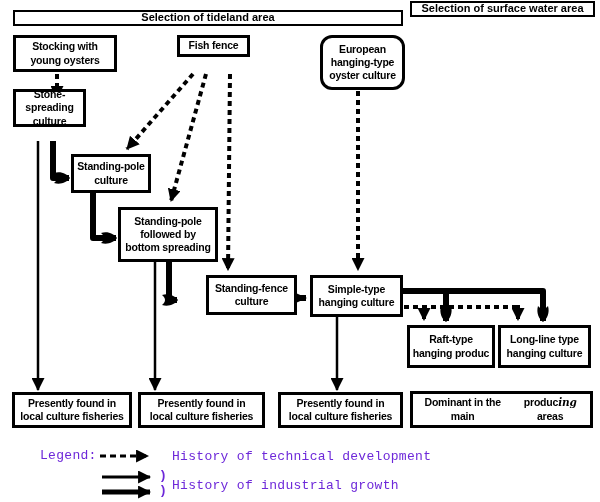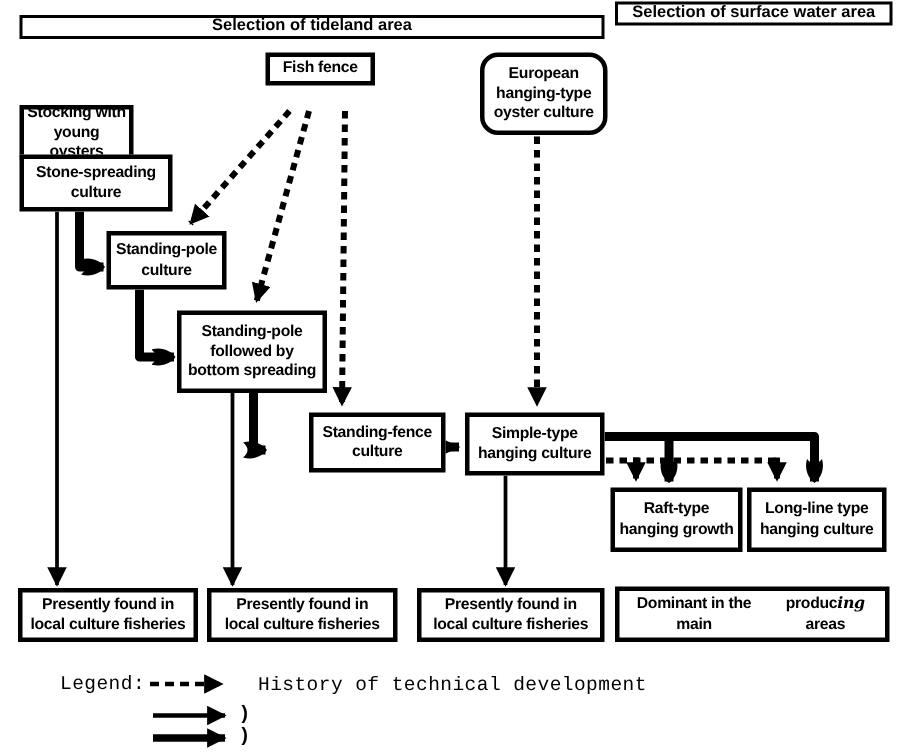--- a/index.html
+++ b/index.html
@@ -12,41 +12,41 @@
     position:absolute;box-sizing:border-box;background:#fff;border:3px solid #000;
     display:flex;align-items:center;justify-content:center;text-align:center;
     font-weight:bold;font-size:10.5px;line-height:1.25;letter-spacing:-0.2px;
     white-space:pre-line;color:#000;z-index:2;padding:1px;
   }
   .hdr{border-width:2px;font-size:11px;letter-spacing:0;}
   
   .b-hdr1{left:13px;top:10px;width:390px;height:16px;}
   .b-hdr2{left:410px;top:1px;width:185px;height:16px;}
   
-  .b-stocking{left:13px;top:35px;width:76px;height:37px;margin-top:35px;}
+  .b-stocking{left:13px;top:35px;width:104px;height:37px;}
   .b-fish{left:177px;top:35px;width:73px;height:22px;}
   .b-euro{left:320px;top:35px;width:85px;height:55px;border-radius:12px;}
   
-  .b-stone{left:13px;top:103px;width:102px;height:38px;}
+  .b-stone{left:13px;top:89px;width:73px;height:38px;}
   .b-spole{left:71px;top:154px;width:80px;height:39px;}
   .b-spb{left:118px;top:207px;width:100px;height:55px;}
   .b-sfence{left:179px;top:275px;width:91px;height:40px;margin-left:27px;}
   .b-simple{left:310px;top:275px;width:93px;height:42px;}
   .b-raft{left:407px;top:325px;width:88px;height:43px;}
   .b-longline{left:498px;top:325px;width:93px;height:43px;}
   
   .b-out1{left:12px;top:392px;width:120px;height:36px;}
   .b-out2{left:138px;top:392px;width:127px;height:36px;}
   .b-out3{left:278px;top:392px;width:125px;height:36px;}
   .b-out4{left:410px;top:391px;width:183px;height:37px;}
   .b-out4 .line{display:block;}
   .b-out4 i{font-style:italic;font-family:"DejaVu Serif",serif;}
   
   .legend-text{
-    position:absolute;z-index:2;color:#000000;
+    position:absolute;z-index:2;color:#6d28d9;
     font-family:"Liberation Mono",monospace;font-size:13px;letter-spacing:0.3px;
   }
   .lg-title{left:40px;top:448px;}
   .lg-tech{left:172px;top:449px;}
   .lg-ind{left:172px;top:478px;}
   .lg-paren{font-weight:bold;font-size:13px;}
   .lg-p1{left:159px;top:468px;}
   .lg-p2{left:159px;top:483px;}
 </style>
 </head>
@@ -113,33 +113,34 @@
   <div class="box b-spole">Standing-pole
 culture</div>
   <div class="box b-spb">Standing-pole
 followed by
 bottom spreading</div>
   <div class="box b-sfence">Standing-fence
 culture</div>
   <div class="box b-simple">Simple-type
 hanging culture</div>
   <div class="box b-raft">Raft-type
-hanging growth</div>
+hanging produc</div>
   <div class="box b-longline">Long-line type
 hanging culture</div>
 
   <div class="box b-out1">Presently found in
 local culture fisheries</div>
   <div class="box b-out2">Presently found in
 local culture fisheries</div>
   <div class="box b-out3">Presently found in
 local culture fisheries</div>
   <div class="box b-out4">
     <span class="line">Dominant in the main</span>
     <span class="line"><span>produc</span><i>ing</i><span> areas</span></span>
   </div>
 
   <div class="legend-text lg-title">Legend:</div>
   <div class="legend-text lg-tech">History of technical development</div>
+  <div class="legend-text lg-ind">History of industrial growth</div>
   <div class="legend-text lg-paren lg-p1">)</div>
   <div class="legend-text lg-paren lg-p2">)</div>
 
 </div>
 
 </body></html>

